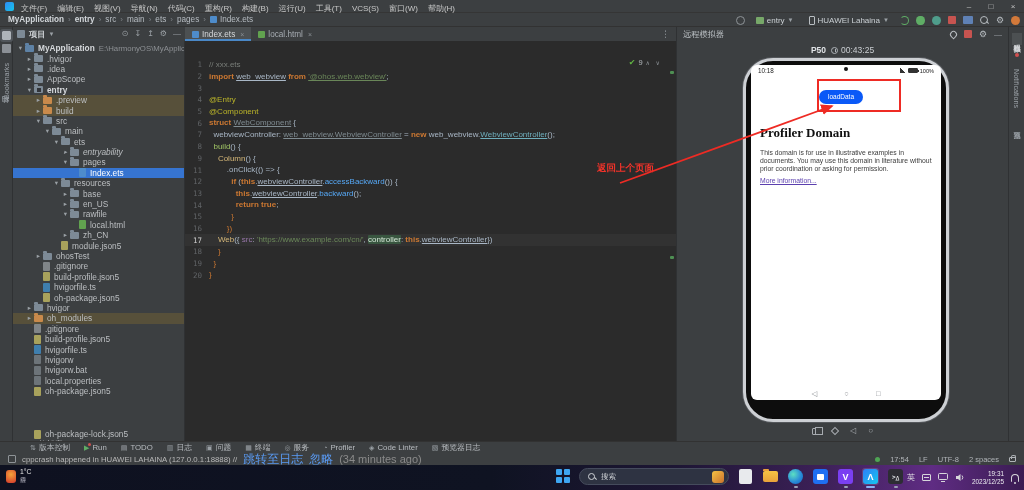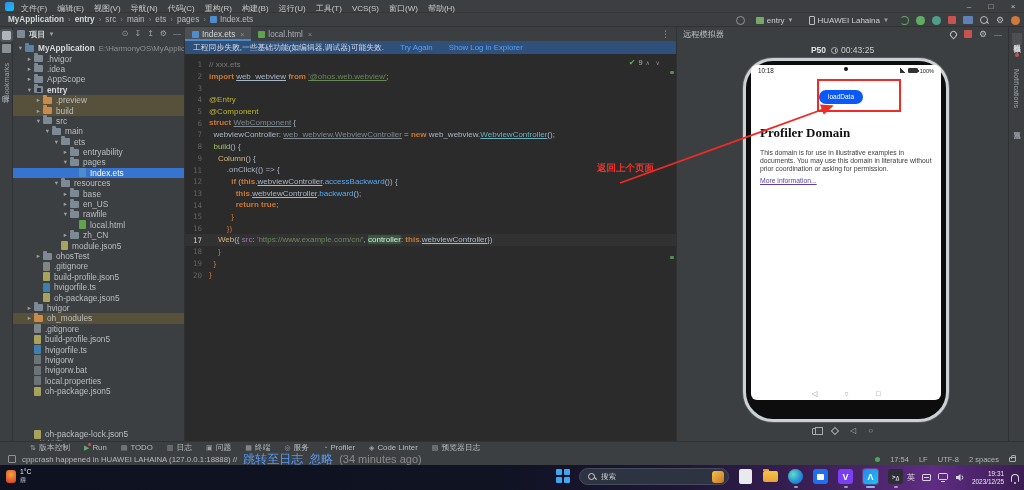--- a/index.html
+++ b/index.html
@@ -309,21 +309,21 @@
       <div class="trow" style="padding-left: 30px;">
         <span class="chev">▾</span>
         <span class="fo"></span>
         <span class="tlabel">main</span>
       </div>
       <div class="trow" style="padding-left: 39px;">
         <span class="chev">▾</span>
         <span class="fo"></span>
         <span class="tlabel">ets</span>
       </div>
-      <div class="trow" style="padding-left: 48px;">
+      <div class="trow" style="padding-left: 48px; font-style: italic;">
         <span class="chev">▸</span>
         <span class="fo"></span>
         <span class="tlabel">entryability</span>
       </div>
       <div class="trow" style="padding-left: 48px;">
         <span class="chev">▾</span>
         <span class="fo"></span>
         <span class="tlabel">pages</span>
       </div>
       <div class="trow sel" style="padding-left: 57px;">
@@ -461,25 +461,20 @@
       </div>
       <div class="tab">
         <span class="ti html"></span>
         <span>local.html</span>
         <span class="tx">×</span>
       </div>
       <span class="tabs-more">⋮</span>
     </div>
 
   <div id="editor">
-    <div id="banner">
-      <span>工程同步失败,一些基础功能(如编辑器,调试器)可能失效.</span>
-      <span class="blink">Try Again</span>
-      <span class="blink">Show Log in Explorer</span>
-    </div>
     <div id="inspect">
       <span class="chk">✔</span>
       <span>9</span>
       <span class="updn">∧ ∨</span>
     </div>
     <div id="code">
         <div class="crow">
           <span class="ln">1</span>
           <span class="lc"><span class="tk-cm">// xxx.ets</span></span>
         </div>

